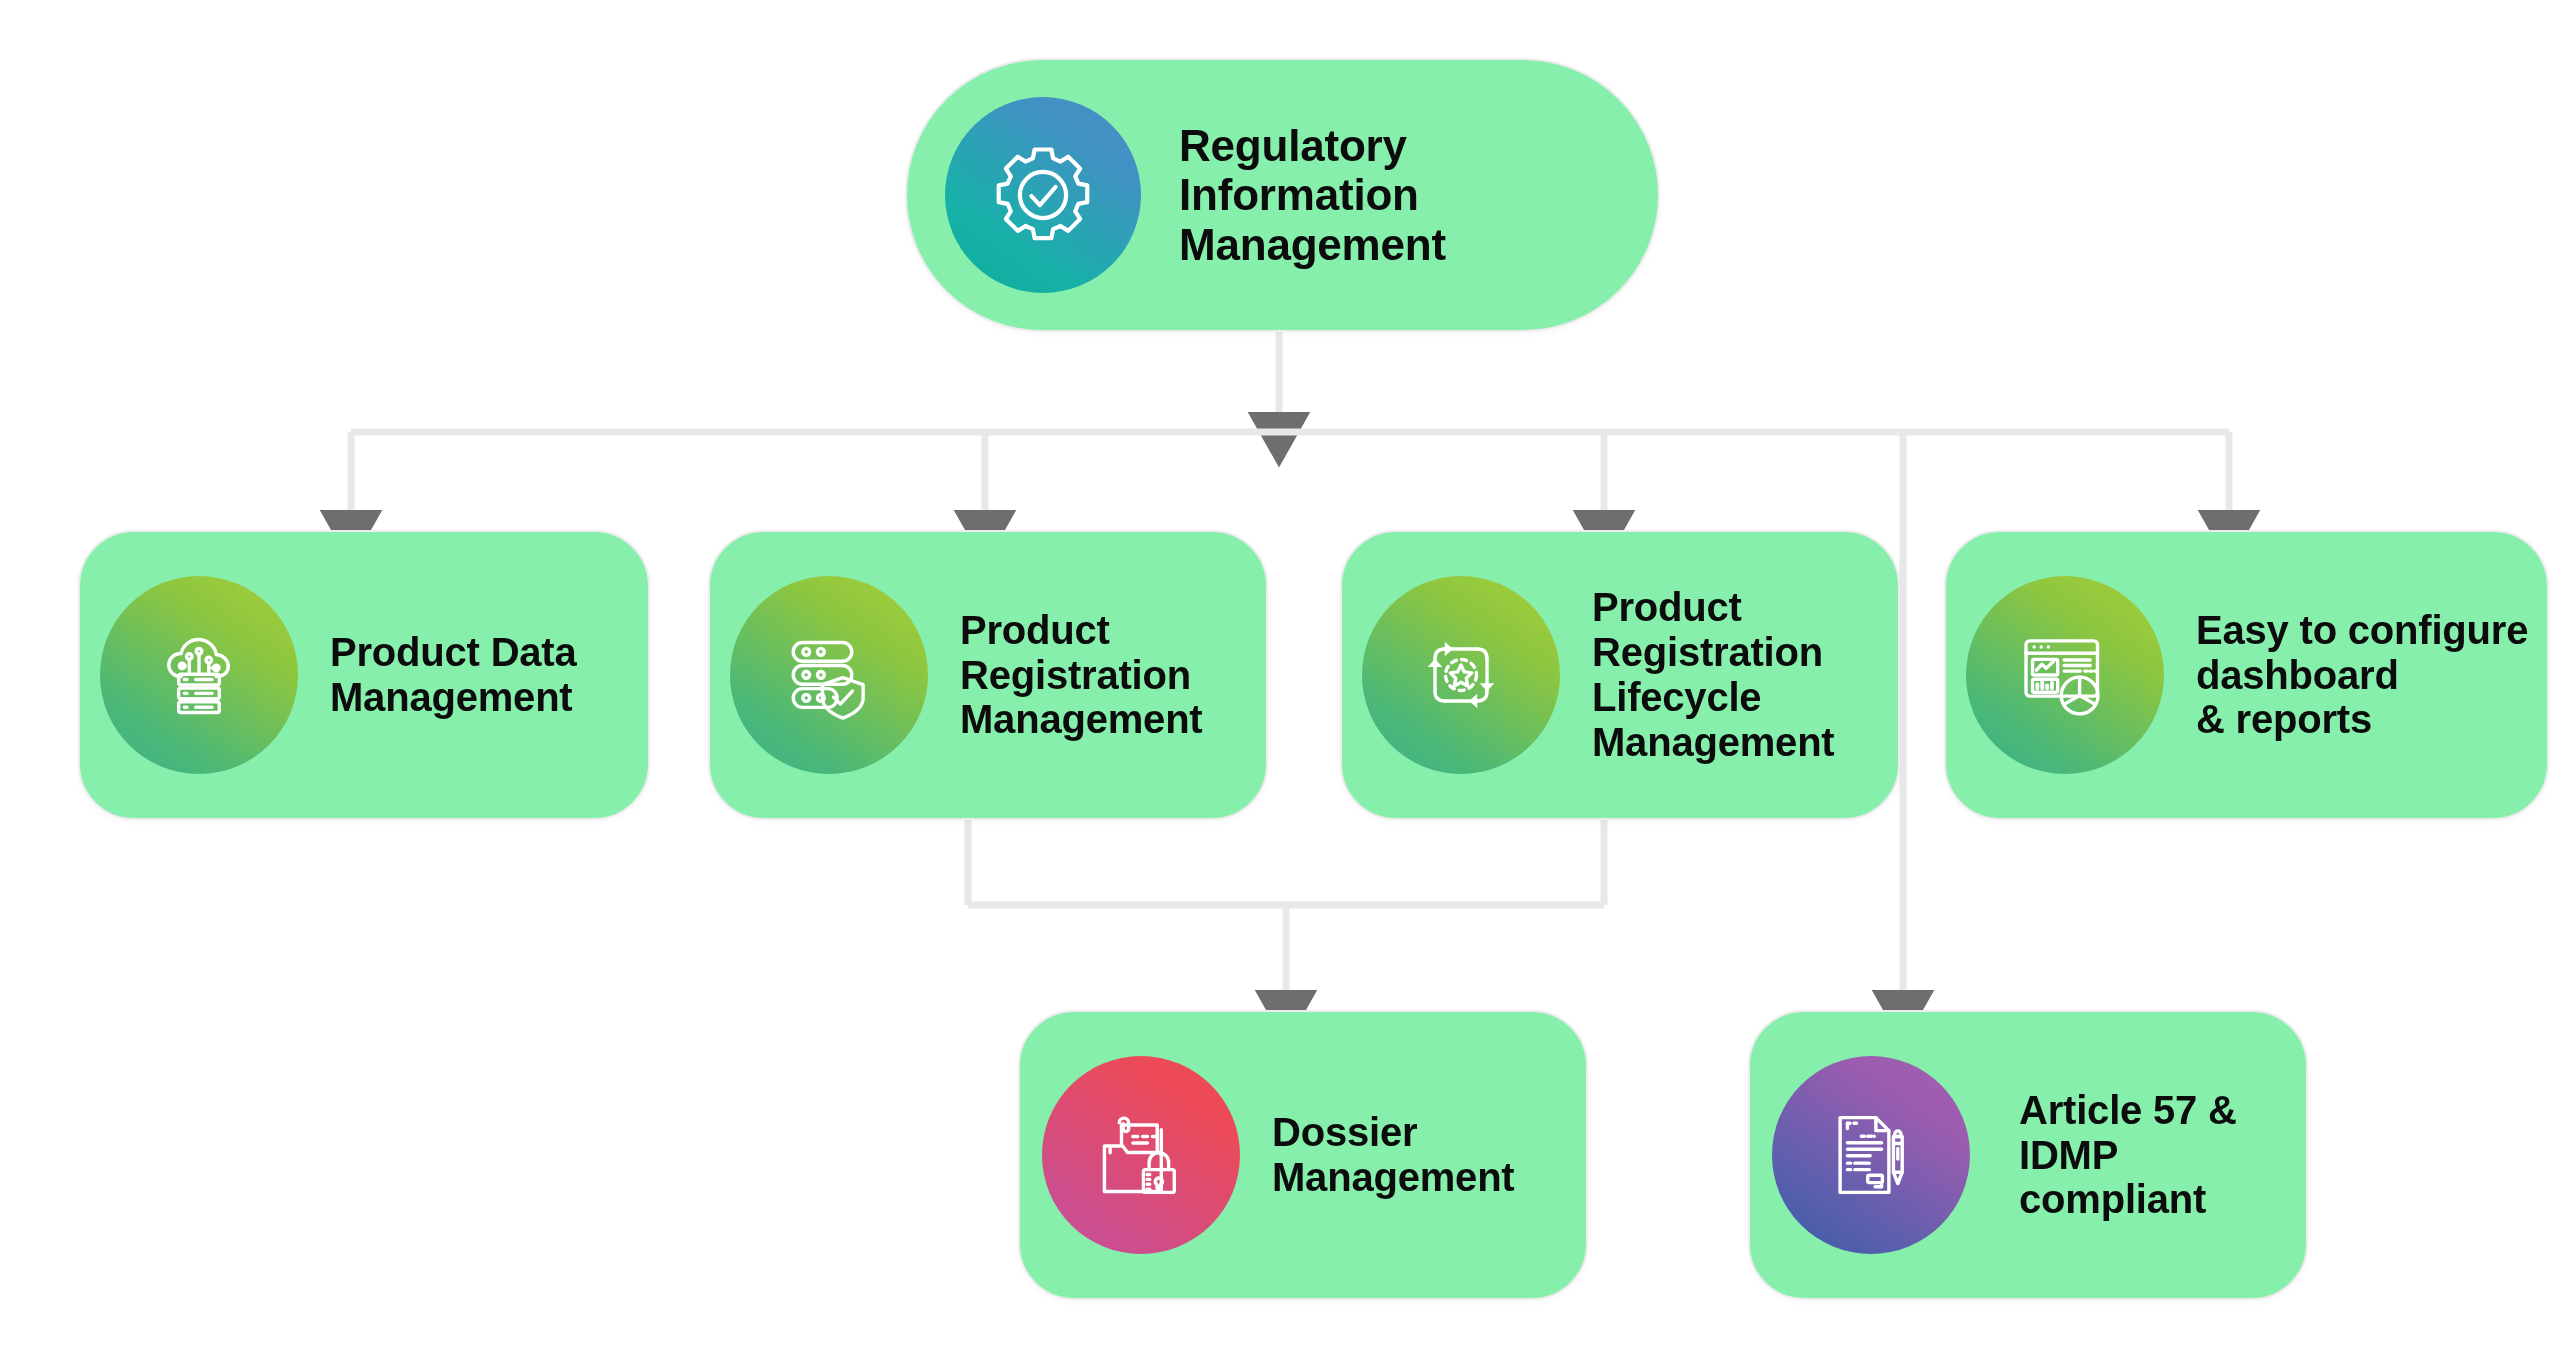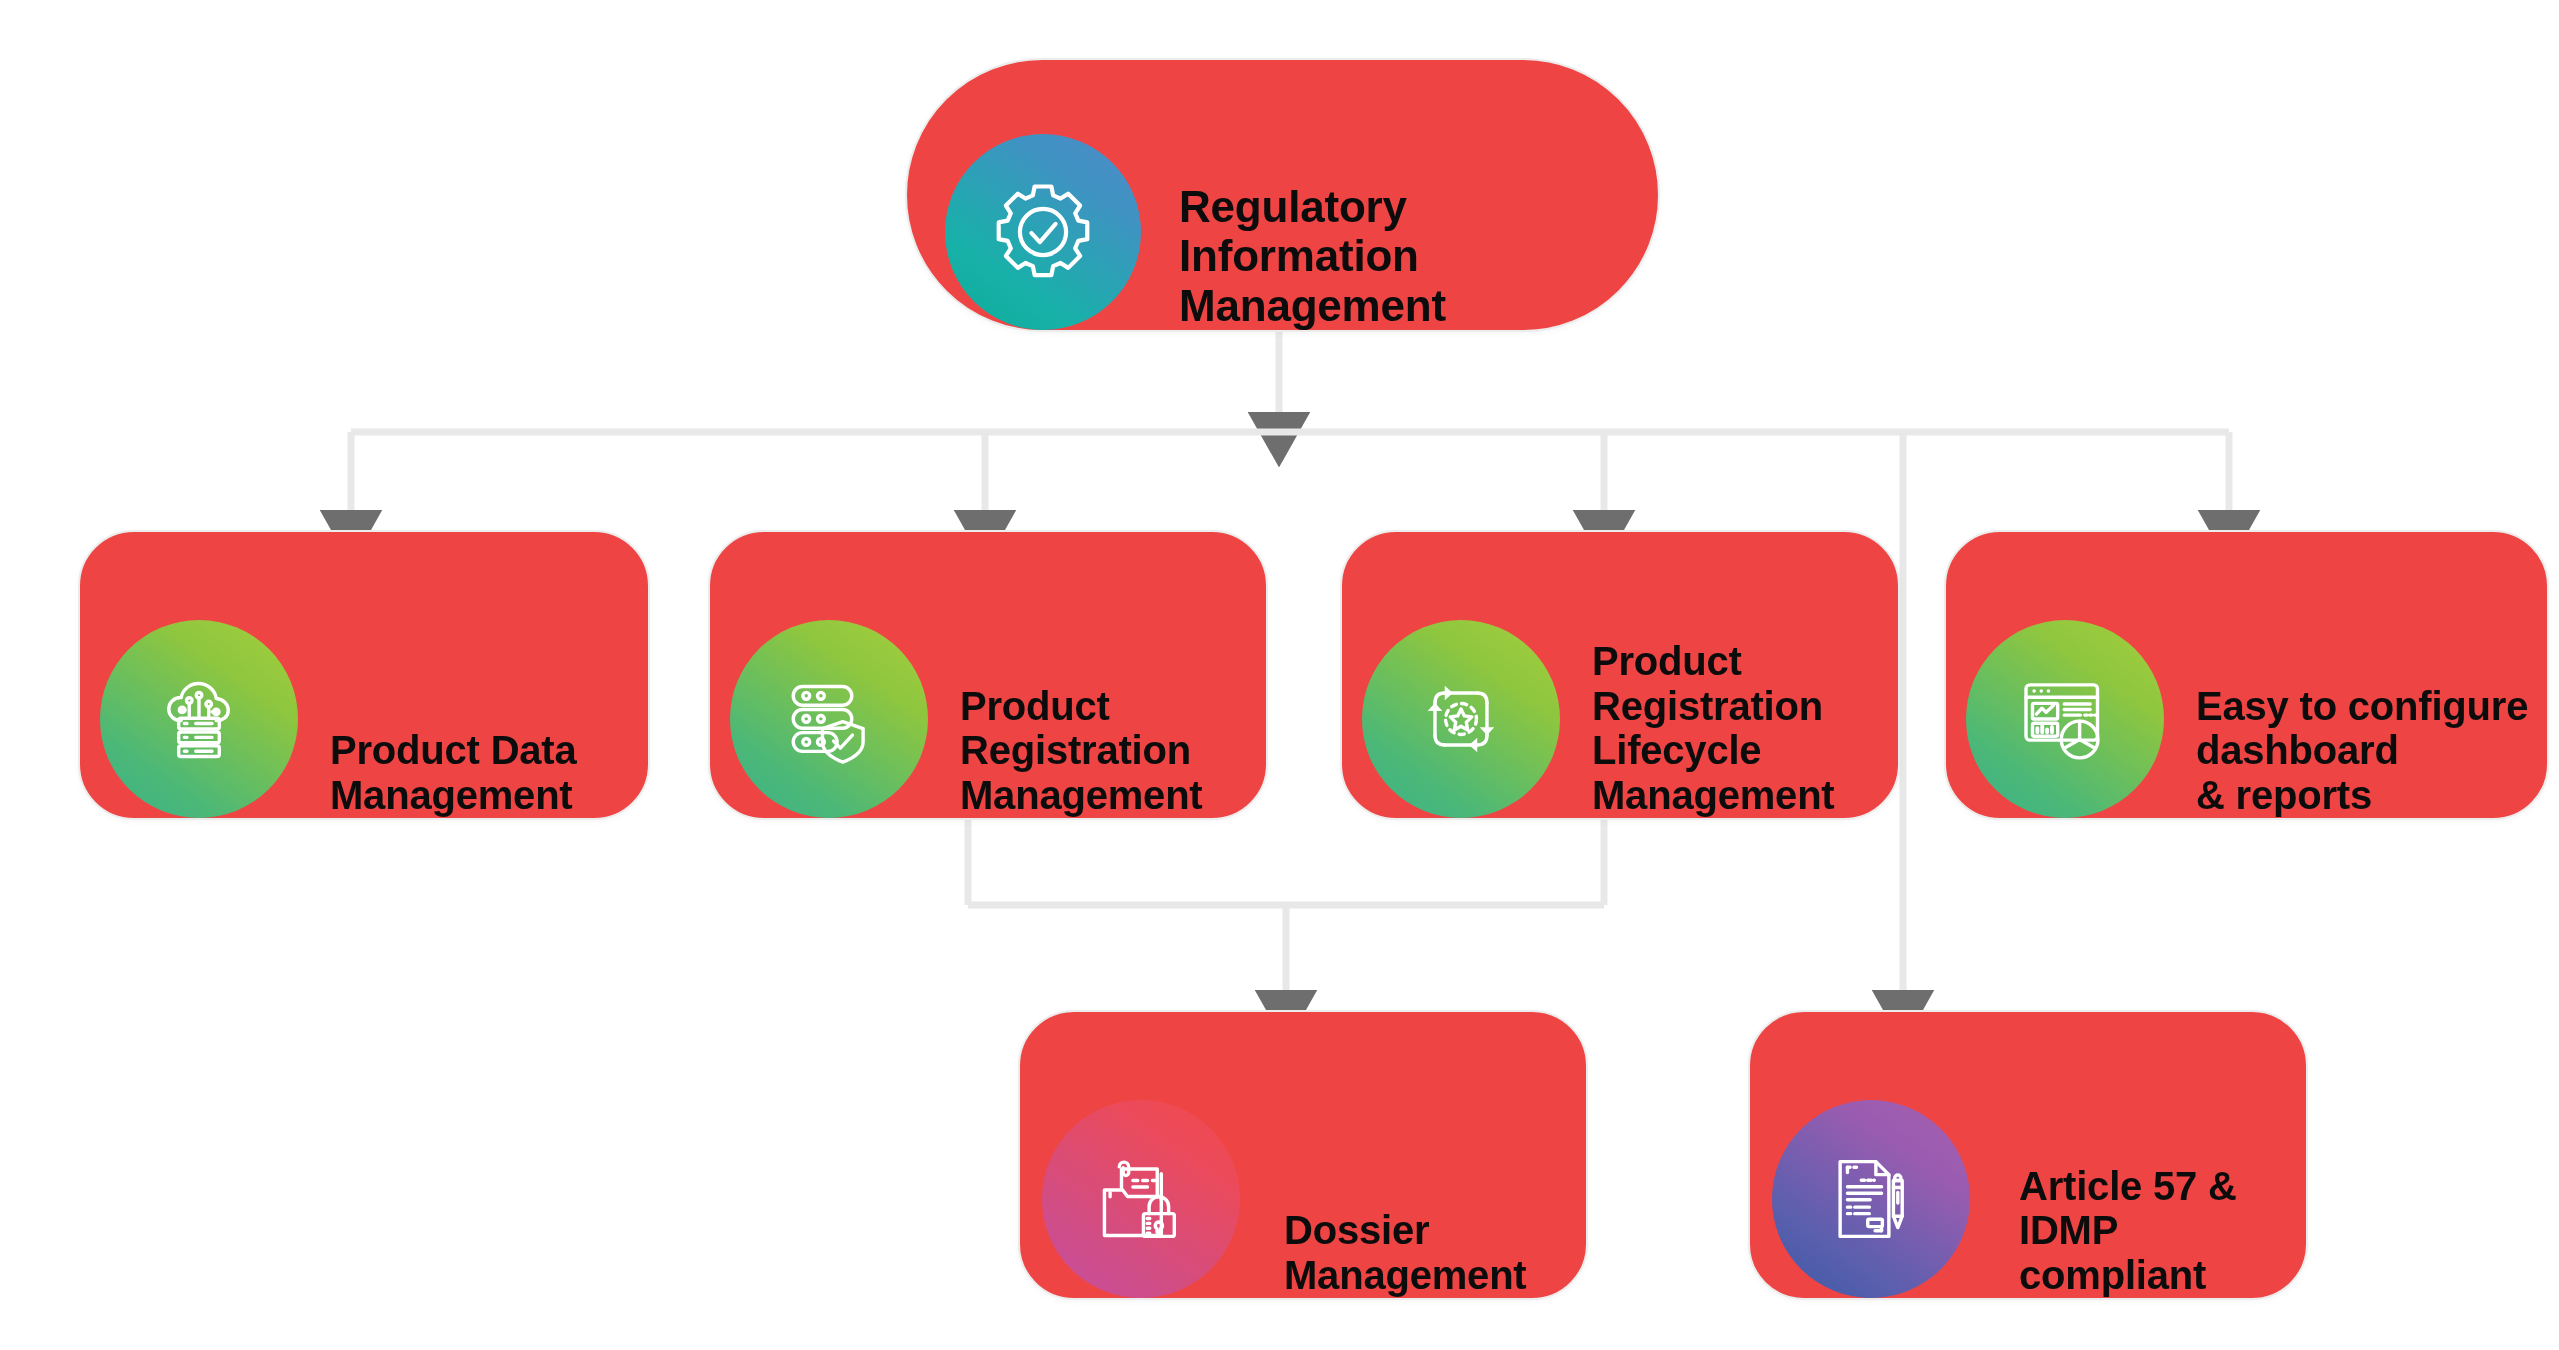--- a/index.html
+++ b/index.html
@@ -5,22 +5,22 @@
   html,body{margin:0;padding:0;background:#ffffff;}
   body{width:2559px;height:1350px;position:relative;overflow:hidden;
        font-family:"Liberation Sans","DejaVu Sans",sans-serif;}
 
   #stage{position:absolute;left:0;top:0;width:2559px;height:1350px;}
 
   
   #edges{position:absolute;left:0;top:0;width:2559px;height:1350px;}
 
   
-  .card{position:absolute;background:#ef4444;border:2px solid #ececec;
-        box-sizing:border-box;display:flex;align-items:flex-end;
+  .card{position:absolute;background:#86efac;border:2px solid #ececec;
+        box-sizing:border-box;display:flex;align-items:center;
         box-shadow:0 2px 6px rgba(0,0,0,0.035);}
   .card .bubble{flex:0 0 auto;border-radius:50%;
         display:flex;align-items:center;justify-content:center;}
   .card .label{font-weight:bold;color:#0c0c0c;letter-spacing:-0.2px;
         line-height:1.12;white-space:pre-line;}
 
   
   #node-root{left:905px;top:58px;width:755px;height:274px;border-radius:137px;
              padding-left:38px;}
   #node-root .bubble{width:196px;height:196px;
@@ -32,21 +32,21 @@
   #node-pdm{left:78px;width:572px;padding-left:20px;}
   #node-prm{left:708px;width:560px;padding-left:20px;}
   #node-prlm{left:1340px;width:560px;padding-left:20px;}
   #node-dash{left:1944px;width:605px;padding-left:20px;}
   .r2 .bubble{width:198px;height:198px;
       background:linear-gradient(215deg,#a6cf3c 0%,#8ec63f 30%,#4cb877 75%,#3cb28a 100%);}
   .r2 .label{margin-left:32px;font-size:40px;}
 
   
   .r3{top:1010px;height:290px;border-radius:56px;}
-  #node-dossier{left:1018px;width:570px;padding-left:22px;gap:12px;}
+  #node-dossier{left:1018px;width:570px;padding-left:22px;}
   #node-idmp{left:1748px;width:560px;padding-left:22px;gap:17px;}
   .r3 .bubble{width:198px;height:198px;}
   #node-dossier .bubble{
       background:linear-gradient(215deg,#f04a4f 0%,#ec4a59 25%,#d14d84 70%,#c44fa2 100%);}
   #node-idmp .bubble{
       background:linear-gradient(215deg,#a75fb0 0%,#9a5cb0 28%,#5b5fae 72%,#3a5aa5 100%);}
   .r3 .label{margin-left:32px;font-size:40px;}
 
   .ico{display:block;}
 </style>

